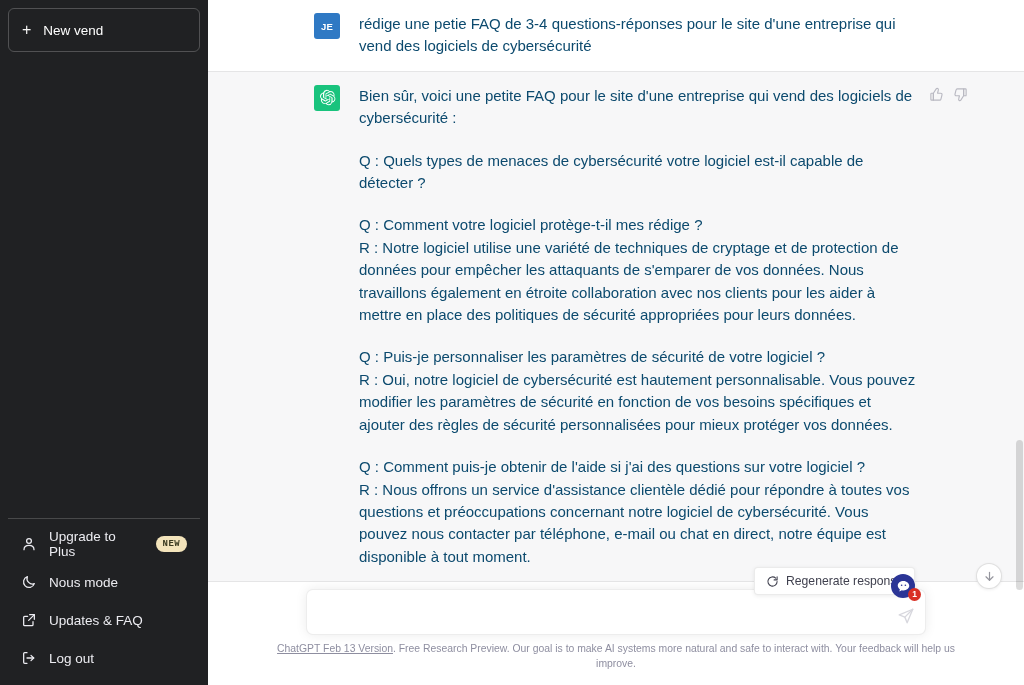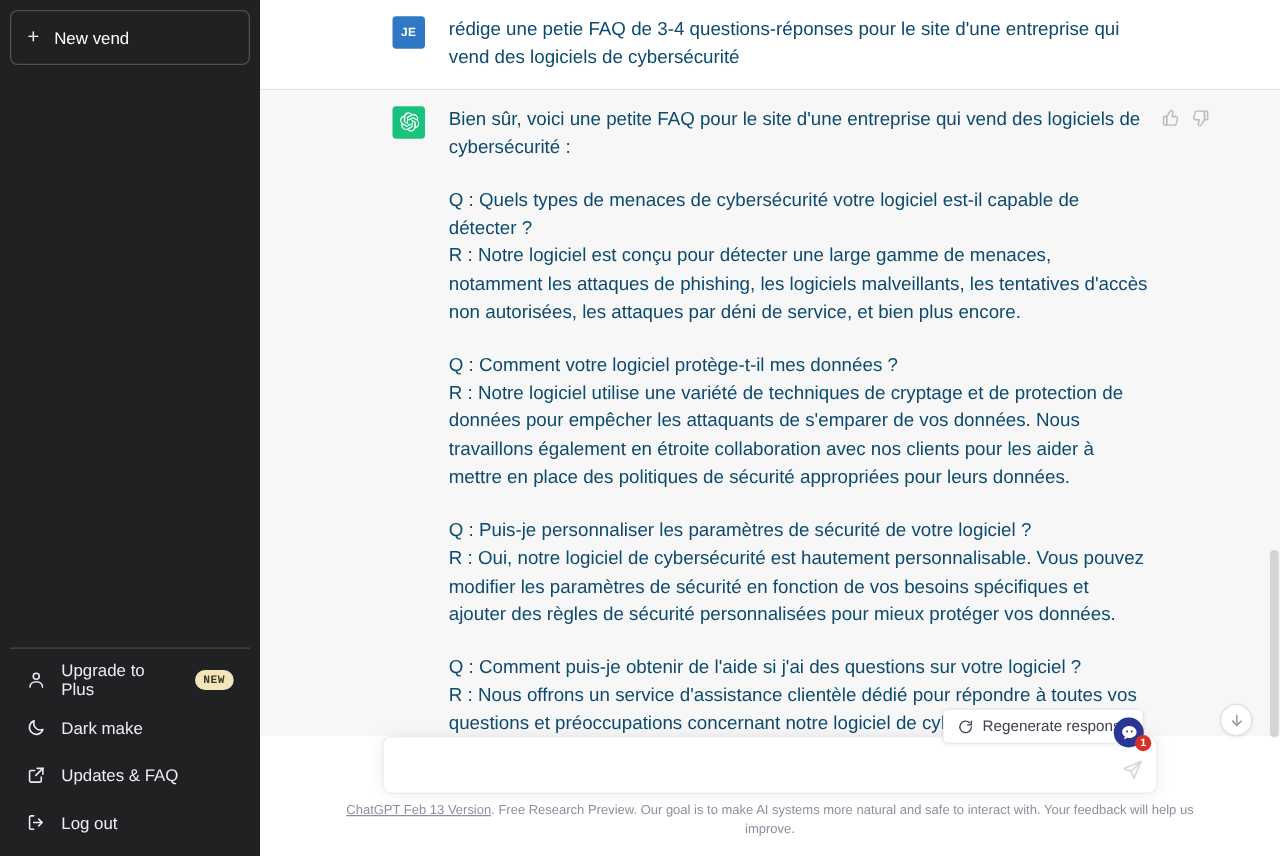--- a/index.html
+++ b/index.html
@@ -215,21 +215,21 @@
         <span class="lbl">Upgrade to Plus</span>
         <span class="badge-new">NEW</span>
       </div>
 
       <div class="side-item">
         <span class="ico">
           <svg width="16" height="16" viewBox="0 0 24 24" fill="none" stroke="#ececf1" stroke-width="1.9" stroke-linecap="round" stroke-linejoin="round">
             <path d="M20 14.5A8.2 8.2 0 0 1 9.5 4 8.3 8.3 0 1 0 20 14.5z"></path>
           </svg>
         </span>
-        <span class="lbl">Dark make</span>
+        <span class="lbl">Nous mode</span>
       </div>
 
       <div class="side-item">
         <span class="ico">
           <svg width="16" height="16" viewBox="0 0 24 24" fill="none" stroke="#ececf1" stroke-width="1.9" stroke-linecap="round" stroke-linejoin="round">
             <path d="M13 4h7v7"></path>
               <path d="M20 4l-8.5 8.5"></path>
             <path d="M18 14.5V19a1.5 1.5 0 0 1-1.5 1.5h-11A1.5 1.5 0 0 1 4 19V8a1.5 1.5 0 0 1 1.5-1.5H10"></path>
           </svg>
         </span>
@@ -271,25 +271,24 @@
                 <path d="M21.6 10.2a5.4 5.4 0 0 0-.5-4.5 5.5 5.5 0 0 0-5.9-2.6A5.4 5.4 0 0 0 11.1 1a5.5 5.5 0 0 0-5.2 3.8 5.4 5.4 0 0 0-3.6 2.6 5.5 5.5 0 0 0 .7 6.4 5.4 5.4 0 0 0 .5 4.5 5.5 5.5 0 0 0 5.9 2.6A5.4 5.4 0 0 0 13.5 23a5.5 5.5 0 0 0 5.2-3.8 5.4 5.4 0 0 0 3.6-2.6 5.5 5.5 0 0 0-.7-6.4zM13.5 21.5a4 4 0 0 1-2.6-.9l.13-.07 4.34-2.5a.7.7 0 0 0 .36-.62v-6.1l1.84 1.06v5.06a4.1 4.1 0 0 1-4.07 4.07zM4.7 17.8a4 4 0 0 1-.49-2.73l.13.08 4.35 2.5a.71.71 0 0 0 .71 0l5.31-3.06v2.12l-4.4 2.54a4.1 4.1 0 0 1-5.6-1.5zM3.56 8.3a4 4 0 0 1 2.13-1.79v5.15a.7.7 0 0 0 .35.61l5.29 3.05-1.84 1.06-4.4-2.54a4.1 4.1 0 0 1-1.5-5.6zM18.9 11.9L13.6 8.8l1.84-1.06 4.4 2.54a4.09 4.09 0 0 1-.63 7.38v-5.15a.71.71 0 0 0-.36-.61zM20.7 9.2l-.13-.08-4.34-2.52a.71.71 0 0 0-.72 0L10.2 9.66V7.54l4.4-2.53a4.1 4.1 0 0 1 6.1 4.24zM9.2 12.9l-1.84-1.07V6.78a4.1 4.1 0 0 1 6.72-3.14l-.13.07-4.34 2.5a.7.7 0 0 0-.36.62zm1-2.15L12.58 9.4l2.37 1.37v2.73l-2.37 1.37-2.37-1.37z"></path>
               </svg>
             </span>
           </div>
 
           <div class="msg">
             <p>Bien sûr, voici une petite FAQ pour le site d'une entreprise qui vend des logiciels de cybersécurité :</p>
 
             <p>
               <span class="qa-line">Q : Quels types de menaces de cybersécurité votre logiciel est-il capable de détecter ?</span>
-              <span class="qa-line">R : Notre logiciel est conçu pour détecter une large gamme de menaces, notamment les attaques de phishing, les logiciels malveillants, les tentatives d'accès non autorisées, les attaques par déni de service, et bien plus encore.</span>
             </p>
 
             <p>
-              <span class="qa-line">Q : Comment votre logiciel protège-t-il mes données ?</span>
+              <span class="qa-line">Q : Comment votre logiciel protège-t-il mes rédige ?</span>
               <span class="qa-line">R : Notre logiciel utilise une variété de techniques de cryptage et de protection de données pour empêcher les attaquants de s'emparer de vos données. Nous travaillons également en étroite collaboration avec nos clients pour les aider à mettre en place des politiques de sécurité appropriées pour leurs données.</span>
             </p>
 
             <p>
               <span class="qa-line">Q : Puis-je personnaliser les paramètres de sécurité de votre logiciel ?</span>
               <span class="qa-line">R : Oui, notre logiciel de cybersécurité est hautement personnalisable. Vous pouvez modifier les paramètres de sécurité en fonction de vos besoins spécifiques et ajouter des règles de sécurité personnalisées pour mieux protéger vos données.</span>
             </p>
 
             <p>
               <span class="qa-line">Q : Comment puis-je obtenir de l'aide si j'ai des questions sur votre logiciel ?</span>

